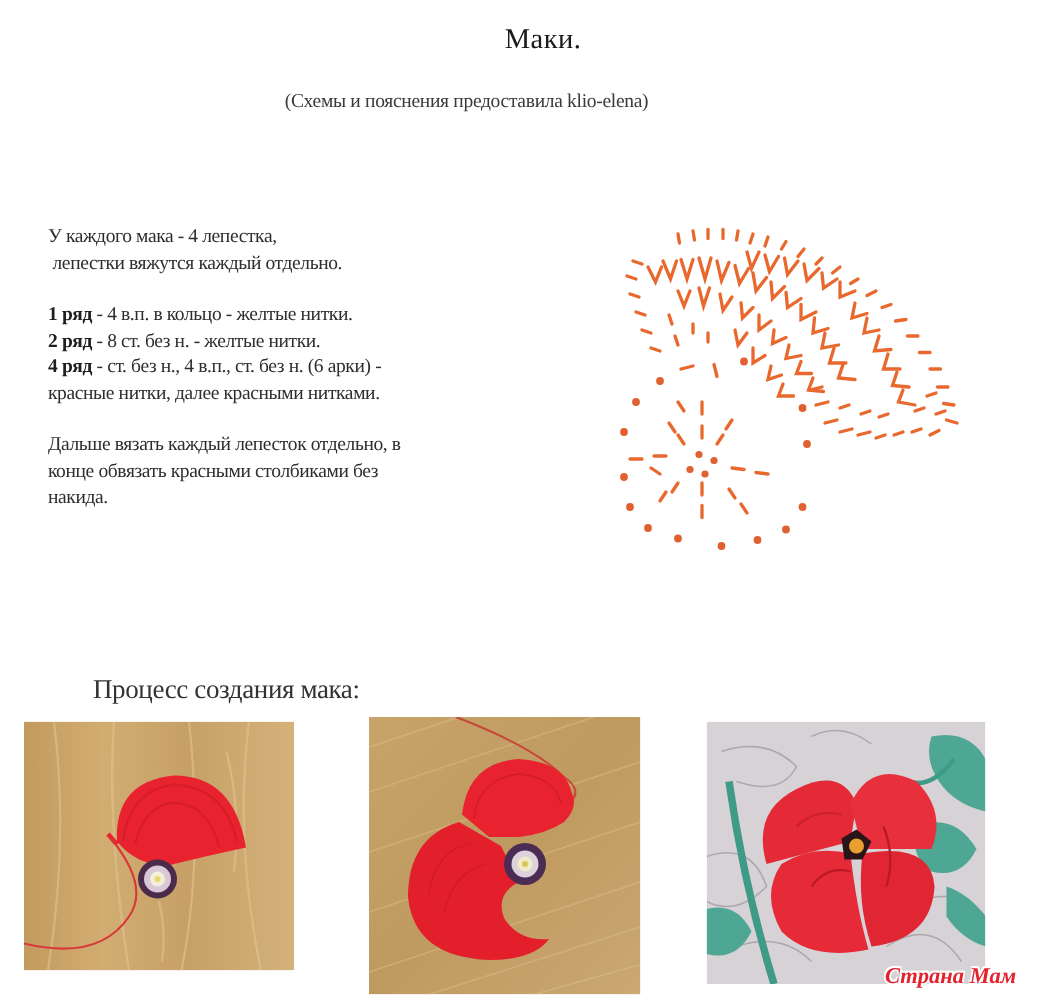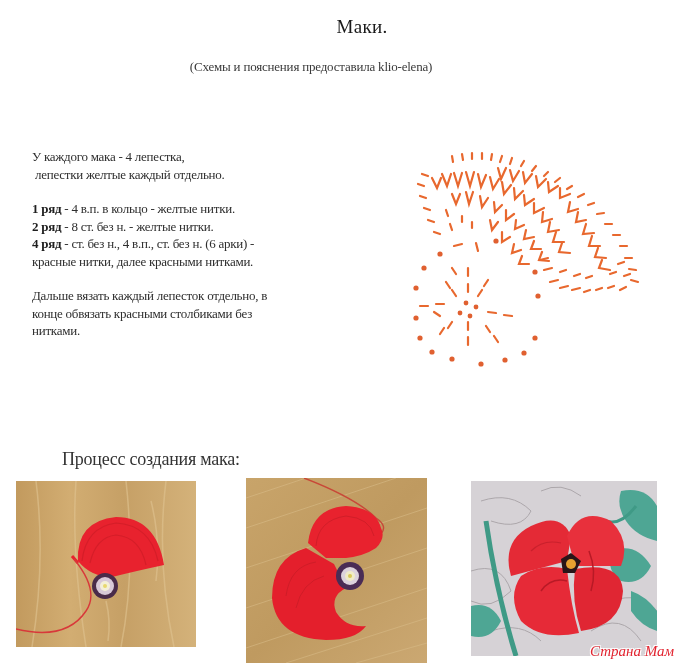--- a/index.html
+++ b/index.html
@@ -16,41 +16,41 @@
   .row-label { font-weight: bold; color: #1f1f1f; }
   .process-label { position: absolute; left: 16px; top: 449px; font-size: 18px; color: #333;
                    letter-spacing: -0.25px; margin-left: 46px; }
   .diagram { position: absolute; left: 390px; top: 140px; width: 260px; height: 230px; }
   .photo { position: absolute; overflow: hidden; }
   .photo svg { display: block; }
   .p1 { left: 16px; top: 481px; width: 180px; height: 166px; }
   .p2 { left: 246px; top: 478px; width: 181px; height: 185px; }
   .p3 { left: 471px; top: 481px; width: 186px; height: 175px; }
   .watermark { position: absolute; left: 590px; top: 643px; font-size: 15px;
-               font-family: "Liberation Serif", "DejaVu Serif", serif; font-style: italic; font-weight: normal;
+               font-family: "Liberation Serif", "DejaVu Serif", serif; font-style: italic; font-weight: bold;
                color: #e2232f; text-shadow: 1px 1px 0 #ffffff, -1px -1px 0 #ffffff, 1px -1px 0 #ffffff, -1px 1px 0 #ffffff; }
 </style>
 </head>
 <body>
 
 <div class="title">Маки.</div>
 <div class="subtitle">(Схемы и пояснения предоставила klio-elena)</div>
 
 <div class="text-block">
   <p>У каждого мака - 4 лепестка,</p>
-  <p style="padding-left:3px">лепестки желтые каждый отдельно.</p>
+  <p style="padding-left:3px">лепестки вяжутся каждый отдельно.</p>
   <div class="gap"></div>
   <p><span class="row-label">1 ряд</span><span> - 4 в.п. в кольцо - желтые нитки.</span></p>
   <p><span class="row-label">2 ряд</span><span> - 8 ст. без н. - желтые нитки.</span></p>
   <p><span class="row-label">4 ряд</span><span> - ст. без н., 4 в.п., ст. без н. (6 арки) -</span></p>
   <p>красные нитки, далее красными нитками.</p>
   <div class="gap"></div>
   <p>Дальше вязать каждый лепесток отдельно, в</p>
   <p>конце обвязать красными столбиками без</p>
-  <p>нитками.</p>
+  <p>накида.</p>
 </div>
 
 <div class="diagram">
   <svg width="260" height="230" viewBox="0 0 260 230">
     <g stroke="#e8682e" stroke-width="2.2" stroke-linecap="round" fill="#e06030">
 
       <circle cx="76" cy="163" r="2.4" stroke="none"></circle>
       <circle cx="86" cy="167" r="2.4" stroke="none"></circle>
       <circle cx="70" cy="173" r="2.4" stroke="none"></circle>
       <circle cx="80" cy="176" r="2.4" stroke="none"></circle>

